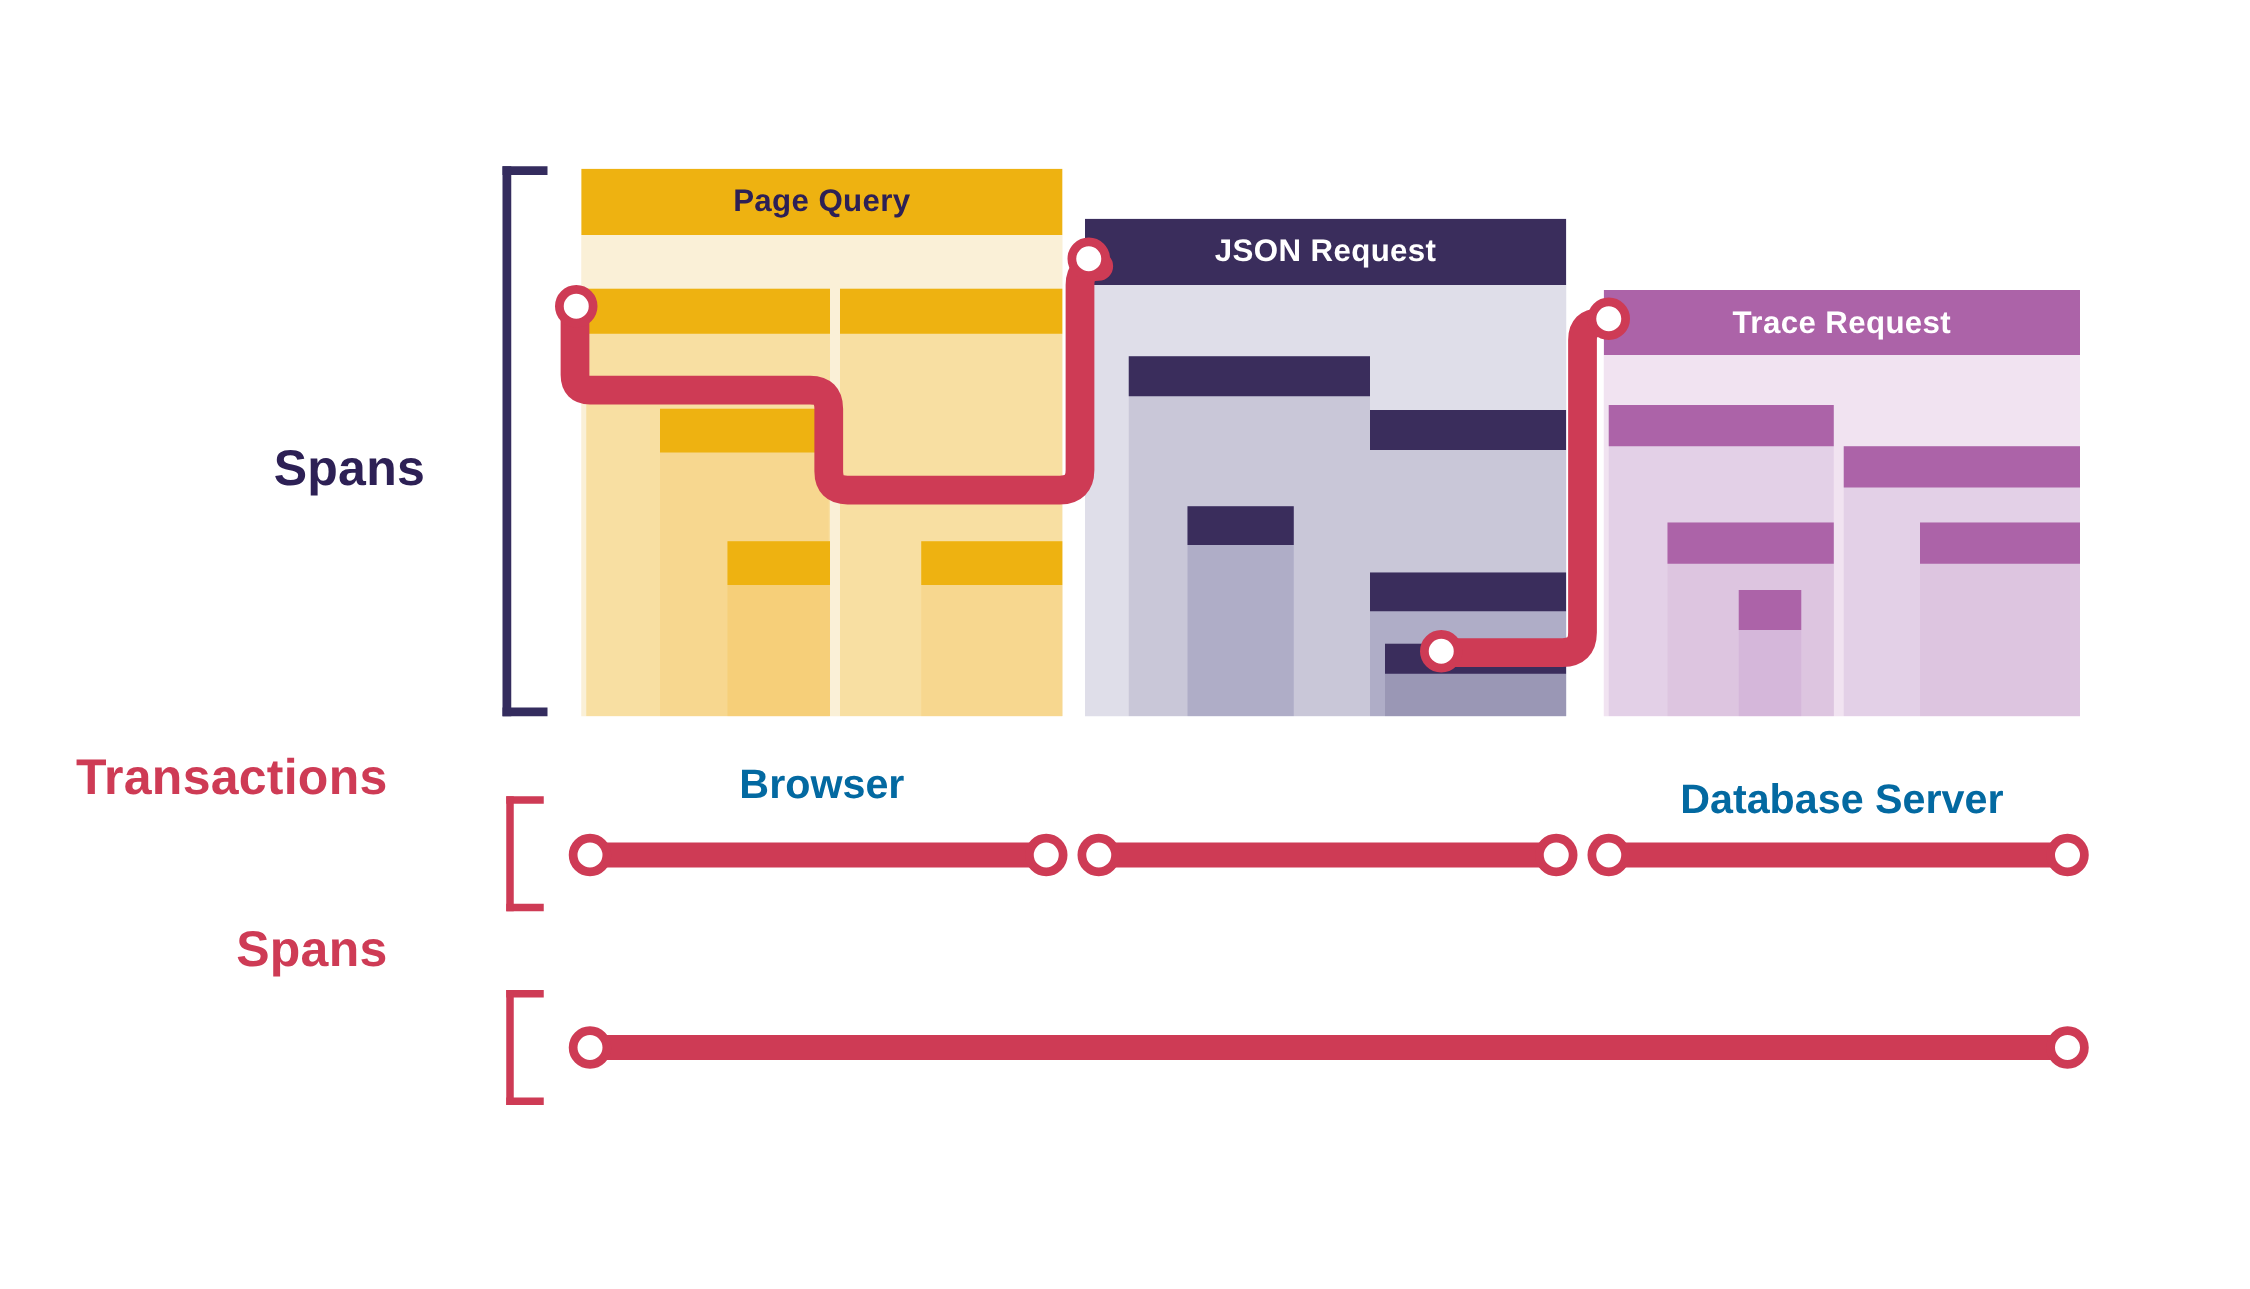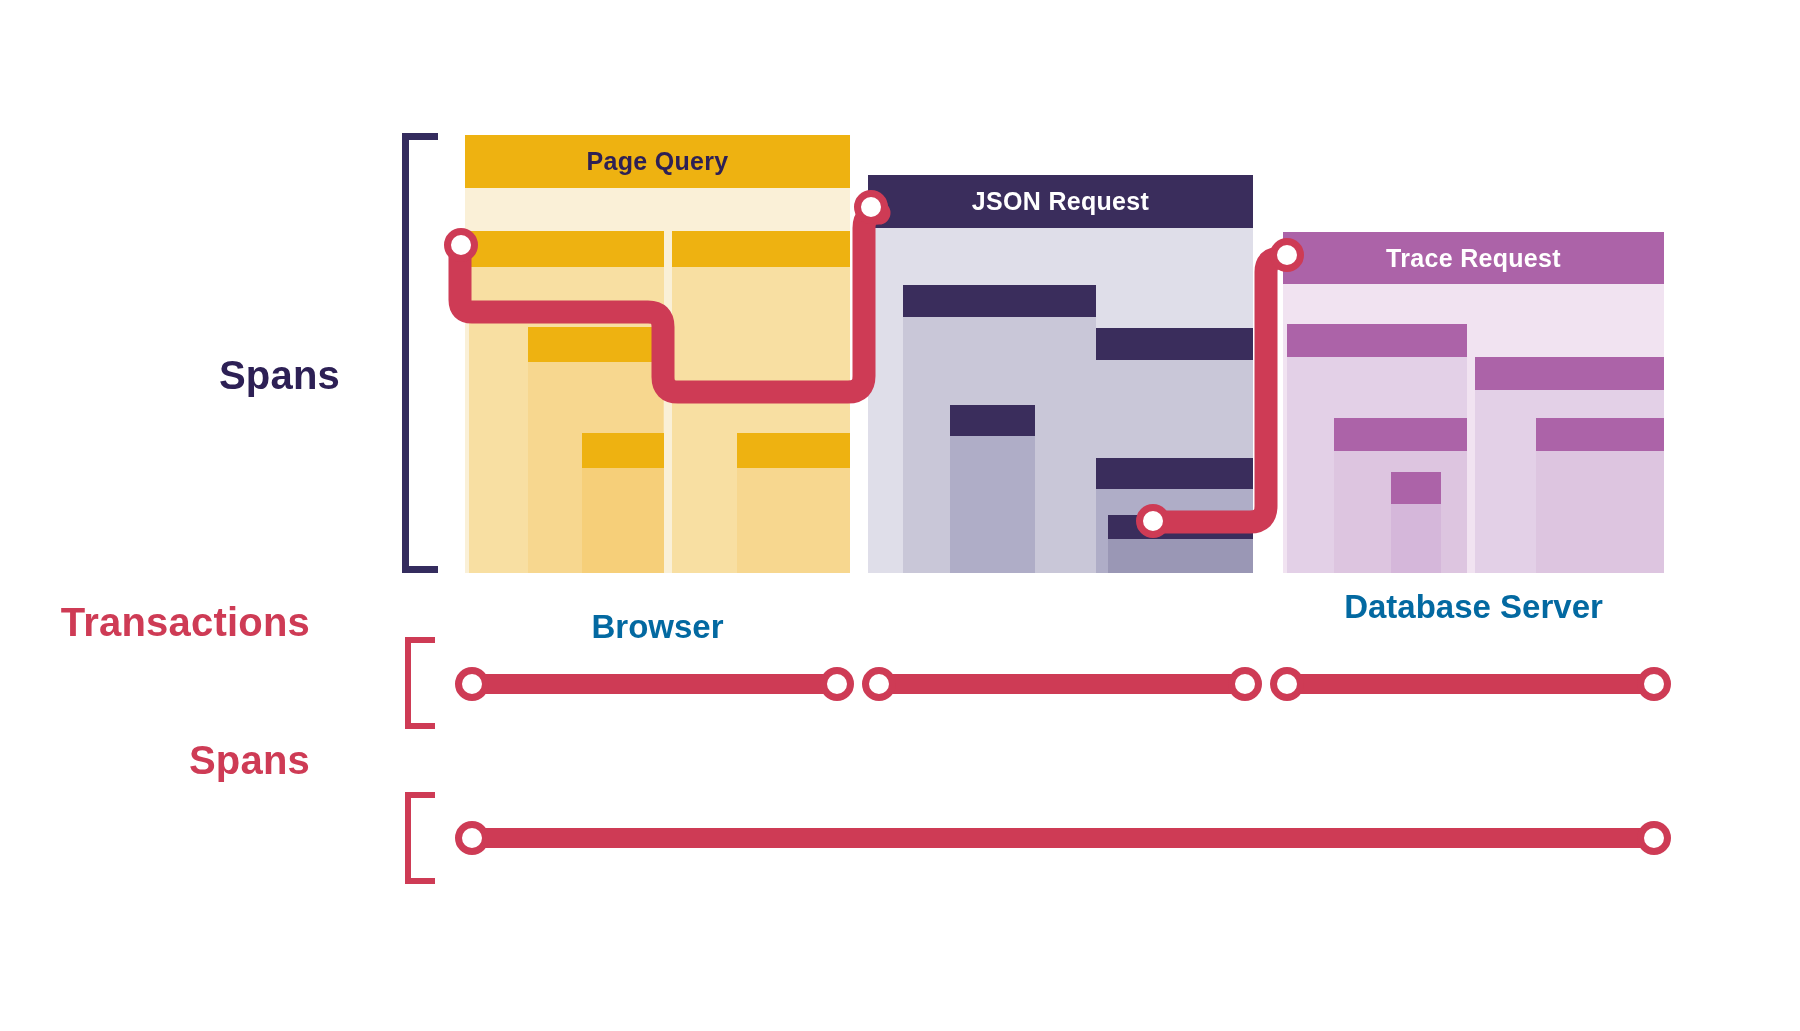--- a/index.html
+++ b/index.html
@@ -185,21 +185,21 @@
       <path d="M 1152 522 L 1250 522 Q 1266 522 1266 506 L 1266 272 Q 1266 258 1280 258"></path>
     </g>
   </svg>
 
   <div class="tl-node" style="left:444px; top:228px;"></div>
   <div class="tl-node" style="left:854px; top:190px;"></div>
   <div class="tl-node" style="left:1136px; top:504px;"></div>
   <div class="tl-node" style="left:1270px; top:238px;"></div>
 
   <div class="svc-caption" style="left:465px; top:608px; width:385px;">Browser</div>
-  <div class="svc-caption" style="left:1283px; top:588px; width:381px;">Database Server</div>
+  <div class="svc-caption" style="left:1283px; top:620px; width:381px;">Database Server</div>
 
   <div class="tl-seg" style="left:466px; top:674px; width:366px;"></div>
   <div class="tl-node" style="left:455px; top:667px;"></div>
   <div class="tl-node" style="left:820px; top:667px;"></div>
 
   <div class="tl-seg" style="left:875px; top:674px; width:370px;"></div>
   <div class="tl-node" style="left:862px; top:667px;"></div>
   <div class="tl-node" style="left:1228px; top:667px;"></div>
 
   <div class="tl-seg" style="left:1283px; top:674px; width:377px;"></div>

